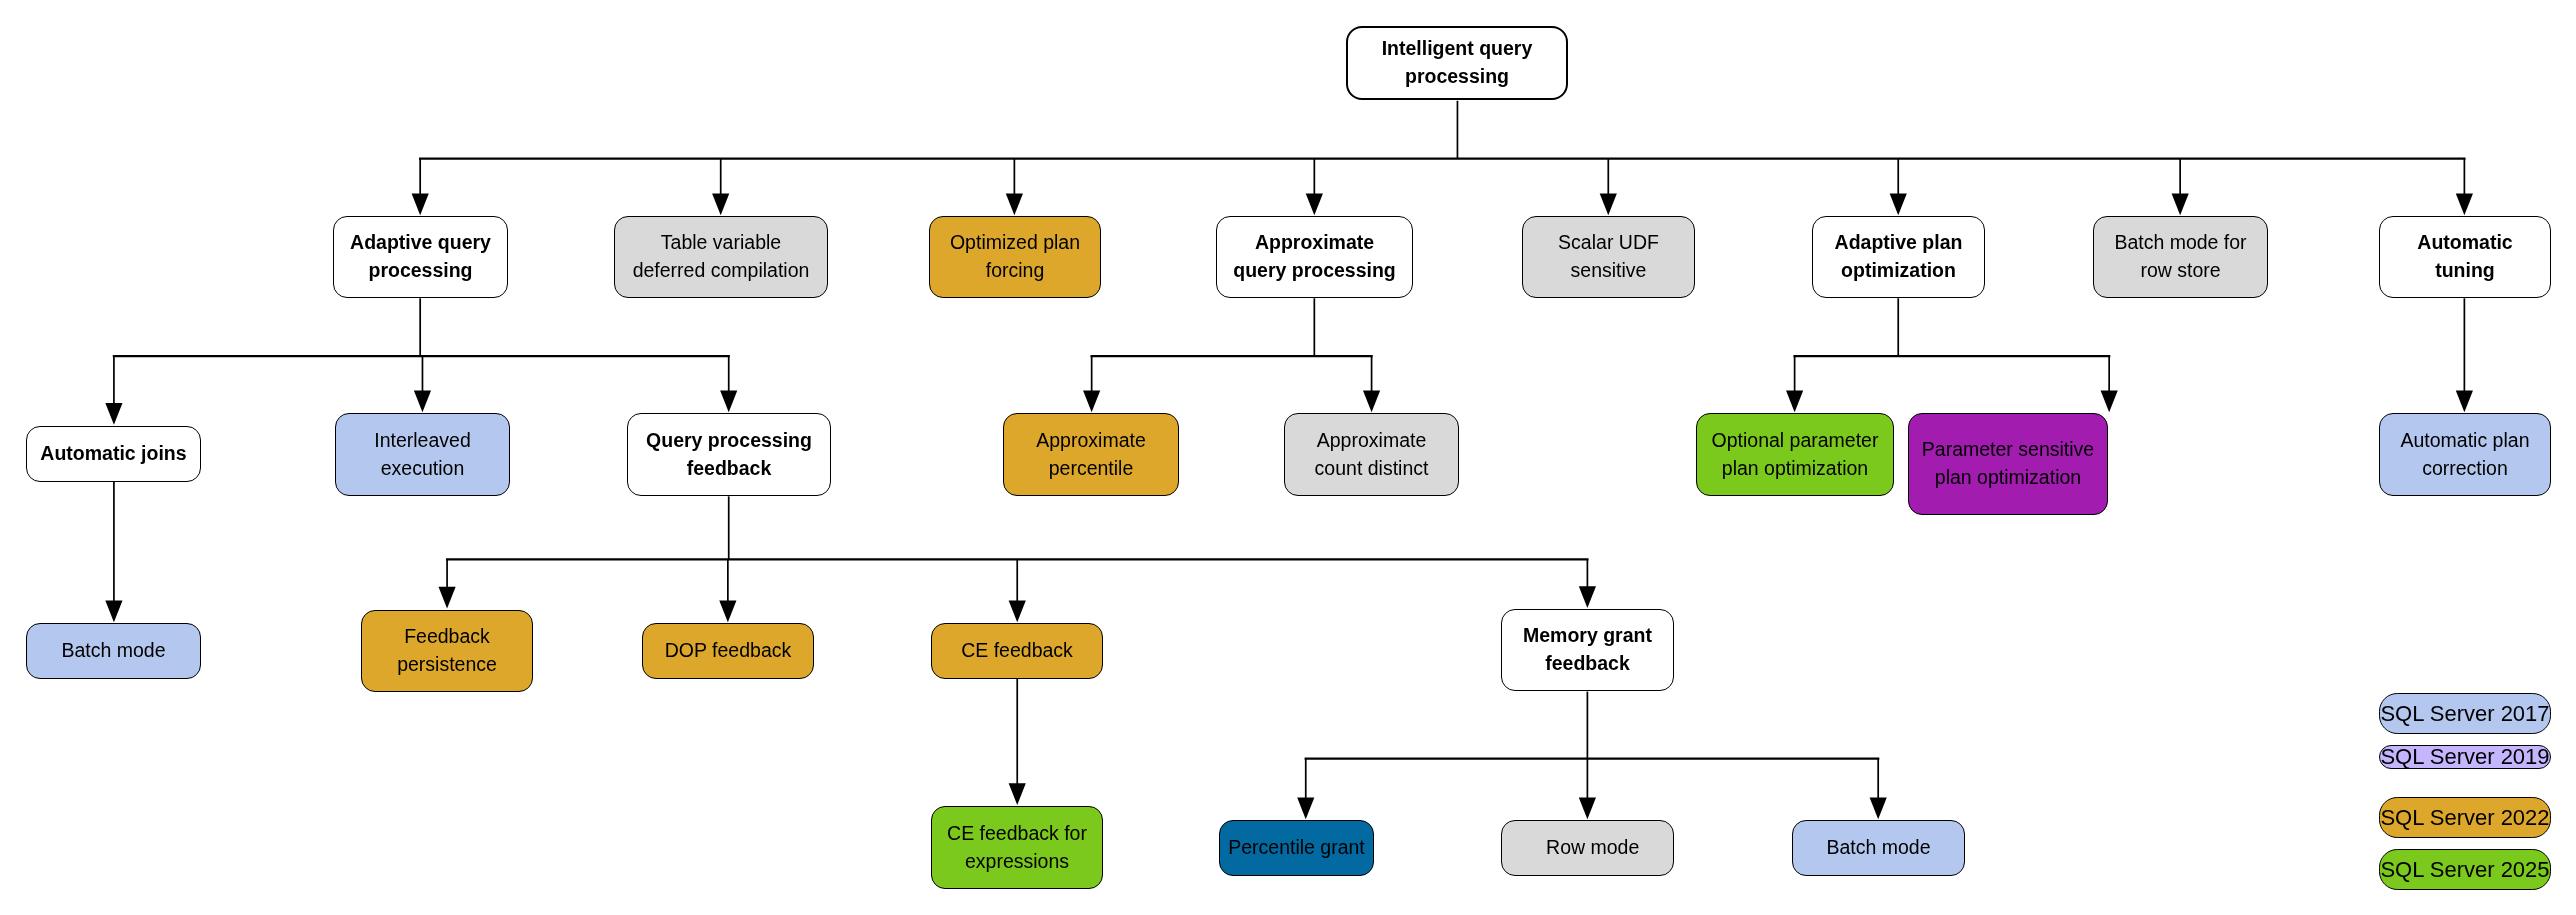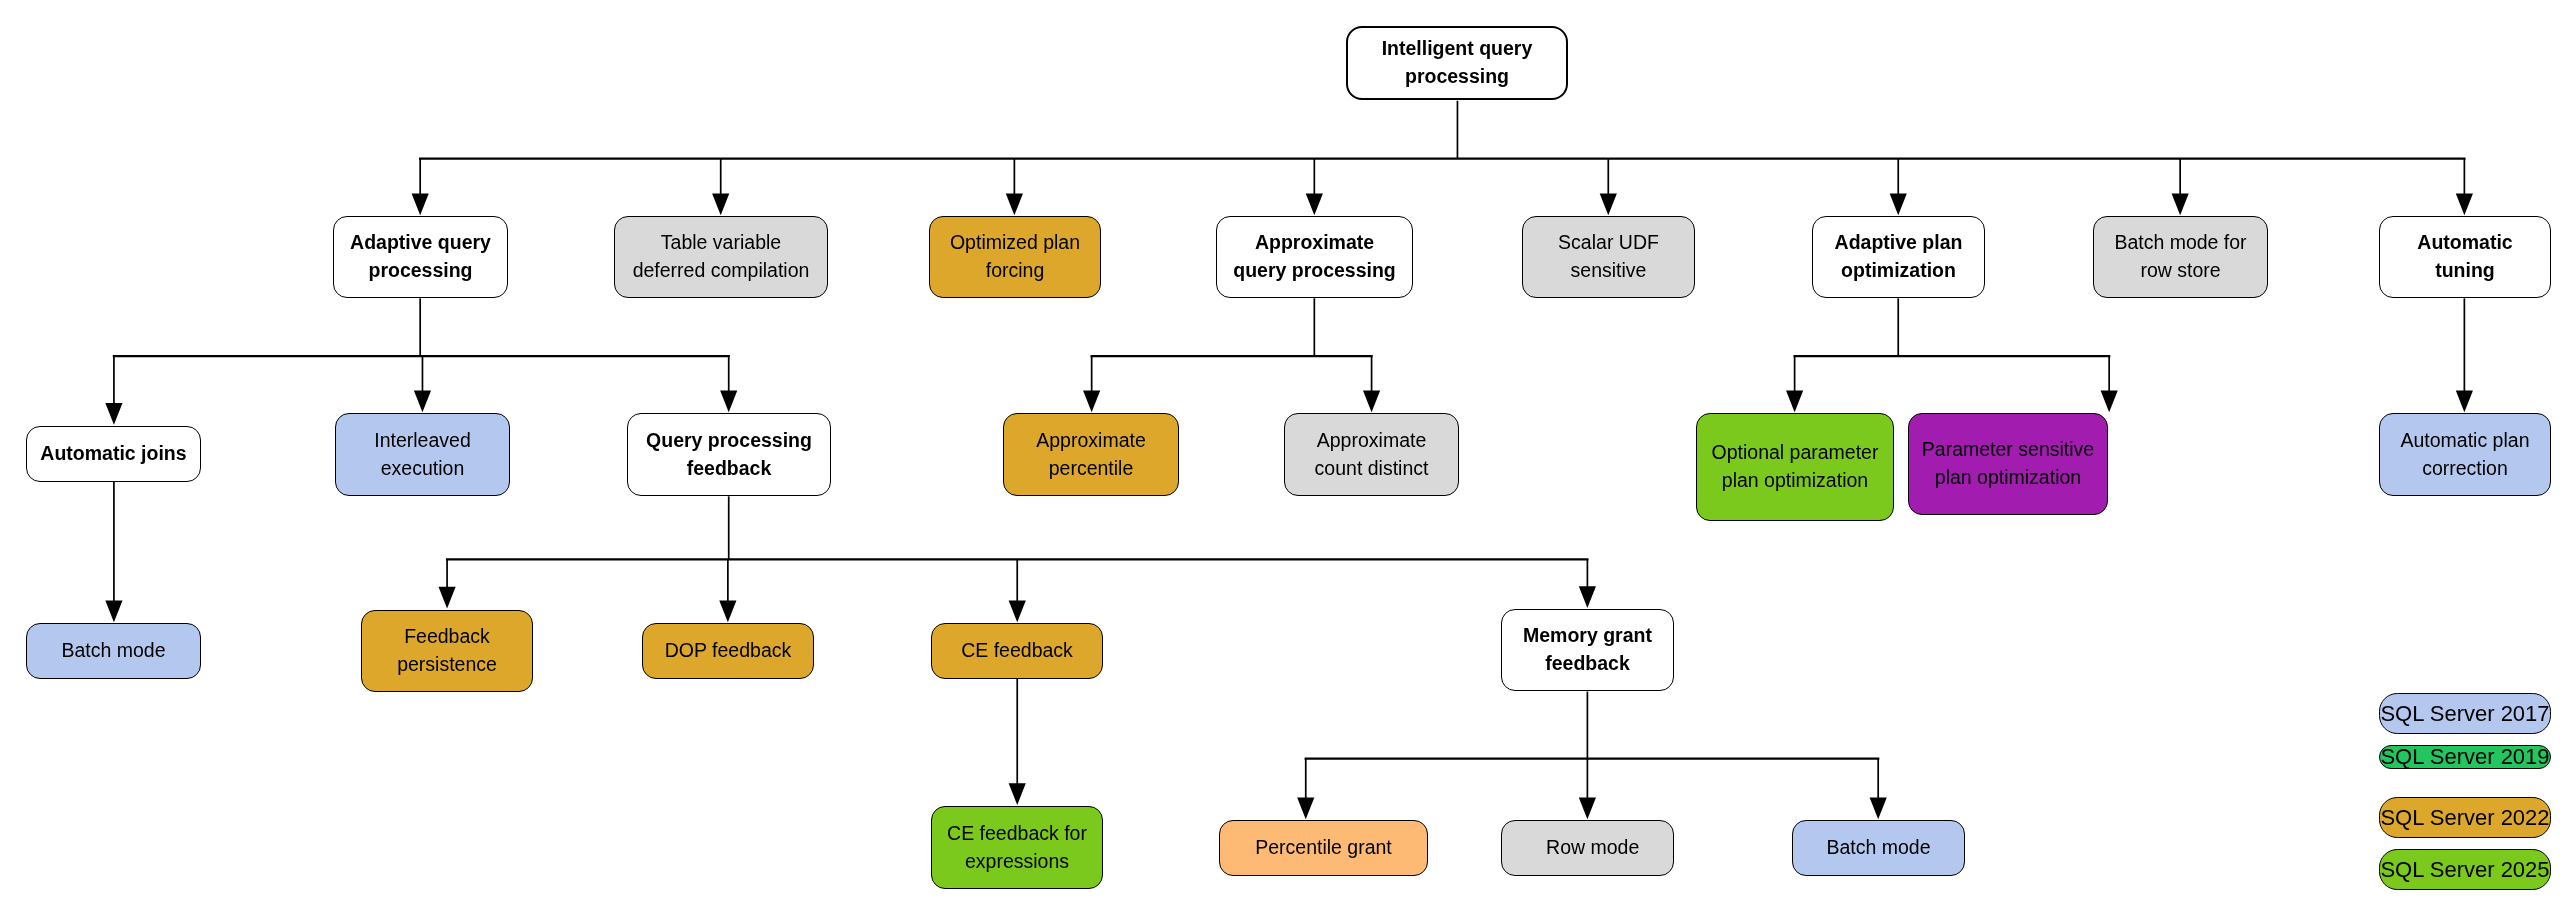--- a/index.html
+++ b/index.html
@@ -130,39 +130,39 @@
 tuning</div>
       <div class="node bold" style="left: 26px; top: 426px; width: 175px; height: 56px; background: rgb(255, 255, 255);">Automatic joins</div>
       <div class="node" style="left: 335px; top: 413px; width: 175px; height: 83px; background: rgb(180, 199, 238);">Interleaved
 execution</div>
       <div class="node bold" style="left: 627px; top: 413px; width: 204px; height: 83px; background: rgb(255, 255, 255);">Query processing
 feedback</div>
       <div class="node" style="left: 1003px; top: 413px; width: 176px; height: 83px; background: rgb(221, 167, 44);">Approximate
 percentile</div>
       <div class="node" style="left: 1284px; top: 413px; width: 175px; height: 83px; background: rgb(217, 217, 217);">Approximate
 count distinct</div>
-      <div class="node" style="left: 1696px; top: 413px; width: 198px; height: 108px; background: rgb(122, 201, 28);">Optional parameter
+      <div class="node" style="left: 1696px; top: 413px; width: 198px; height: 83px; background: rgb(122, 201, 28);">Optional parameter
 plan optimization</div>
       <div class="node" style="left: 1908px; top: 413px; width: 200px; height: 102px; background: #a21caf;">Parameter sensitive
 plan optimization</div>
       <div class="node" style="left: 2379px; top: 413px; width: 172px; height: 83px; background: rgb(180, 199, 238);">Automatic plan
 correction</div>
       <div class="node" style="left: 26px; top: 623px; width: 175px; height: 56px; background: rgb(180, 199, 238);">Batch mode</div>
       <div class="node" style="left: 361px; top: 610px; width: 172px; height: 82px; background: rgb(221, 167, 44);">Feedback
 persistence</div>
       <div class="node" style="left: 642px; top: 623px; width: 172px; height: 56px; background: rgb(221, 167, 44);">DOP feedback</div>
       <div class="node" style="left: 931px; top: 623px; width: 172px; height: 56px; background: rgb(221, 167, 44);">CE feedback</div>
       <div class="node bold" style="left: 1501px; top: 609px; width: 173px; height: 82px; background: rgb(255, 255, 255);">Memory grant
 feedback</div>
       <div class="node" style="left: 931px; top: 806px; width: 172px; height: 83px; background: rgb(122, 201, 28);">CE feedback for
 expressions</div>
-      <div class="node" style="left: 1219px; top: 820px; width: 209px; height: 56px; background: #fdba74;">Percentile grant</div>
+      <div class="node" style="left: 1219px; top: 820px; width: 155px; height: 56px; background: #0369a1;">Percentile grant</div>
       <div class="node" style="left: 1501px; top: 820px; width: 173px; height: 56px; background: rgb(217, 217, 217); padding-left: 16px;">Row mode</div>
       <div class="node" style="left: 1792px; top: 820px; width: 173px; height: 56px; background: rgb(180, 199, 238);">Batch mode</div>
     </div>
   <div id="legend">
       <div class="legend-item" style="left: 2379px; top: 693px; width: 172px; height: 41px; background: rgb(180, 199, 238);">SQL Server 2017</div>
-      <div class="legend-item" style="left: 2379px; top: 745px; width: 172px; height: 24px; background: #22c55e;">SQL Server 2019</div>
+      <div class="legend-item" style="left: 2379px; top: 745px; width: 172px; height: 24px; background: #c4b5fd;">SQL Server 2019</div>
       <div class="legend-item" style="left: 2379px; top: 797px; width: 172px; height: 41px; background: rgb(221, 167, 44);">SQL Server 2022</div>
       <div class="legend-item" style="left: 2379px; top: 849px; width: 172px; height: 41px; background: rgb(122, 201, 28);">SQL Server 2025</div>
     </div>
 </div>
 
 
 </body></html>

